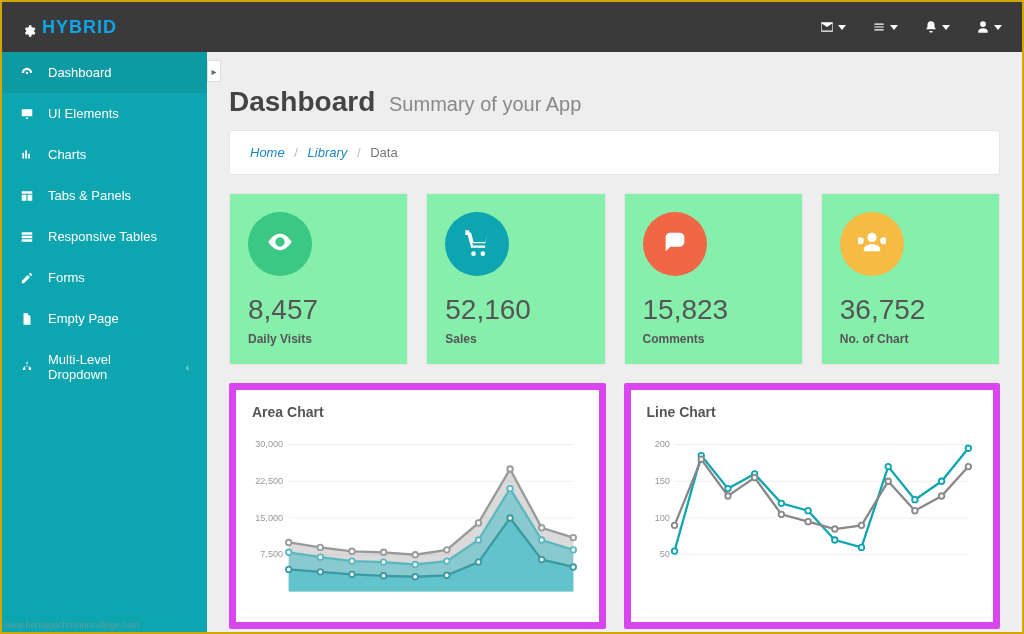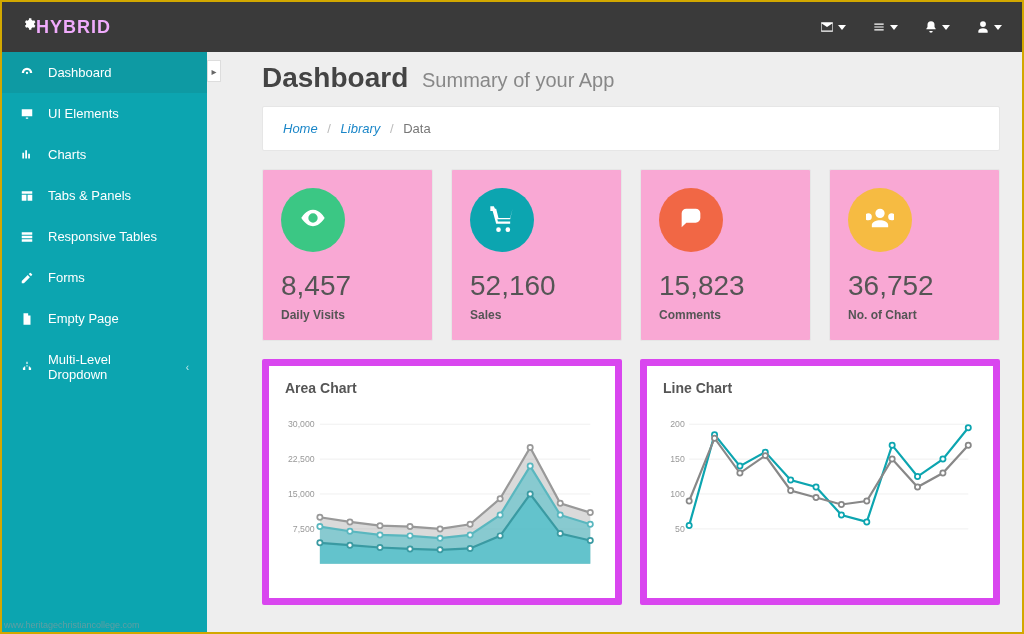--- a/index.html
+++ b/index.html
@@ -1,43 +1,43 @@
 <!DOCTYPE html>
 <html><head>
   <meta charset="utf-8">
   <style>
     * { margin: 0; padding: 0; box-sizing: border-box; font-family: "Helvetica Neue", Arial, sans-serif; }
     body { background: #eeeeee; width: 1024px; height: 634px; overflow: hidden; border: 2px solid #d2a800; }
     
     .topbar { height: 50px; background: #3a3a3a; display: flex; align-items: center; padding: 0 20px; }
-    .brand { display: flex; align-items: flex-start; color: #f0abfc; }
+    .brand { display: flex; align-items: flex-end; gap: 6px; color: #0ea5e9; }
     .brand-text { font-weight: 700; font-size: 18px; letter-spacing: 1px; }
     .top-right { margin-left: auto; display: flex; gap: 26px; align-items: center; color: #fff; }
     .top-item { display: flex; align-items: center; gap: 4px; font-size: 14px; }
     .caret-down { width: 0; height: 0; border-left: 4px solid transparent; border-right: 4px solid transparent; border-top: 5px solid #fff; }
 
     .layout { display: flex; height: calc(100% - 50px); }
     .sidebar { width: 205px; background: #0ca5b0; display: flex; flex-direction: column; position: relative; }
     .sidebar-item { display: flex; align-items: center; gap: 14px; color: #fff; padding: 13px 18px; font-size: 13px; cursor: pointer; }
     .sidebar-item.active { background: #0e9aa3; }
     .sidebar-item .chev { margin-left: auto; font-size: 10px; color: rgba(255,255,255,.8);}
     .side-icon { width: 14px; height: 14px; display: inline-flex; align-items: center; justify-content: center; }
     .side-icon svg { width: 14px; height: 14px; fill: #fff; }
     .expander-tab { position: absolute; top: 8px; right: -14px; width: 14px; height: 22px; background: #fff; border: 1px solid #ddd; display: flex; align-items: center; justify-content: center; font-size: 10px; color: #666; }
 
-    .main { flex: 1; padding: 10px 22px; overflow: hidden; margin-left: 33px; }
+    .main { flex: 1; padding: 34px 22px; overflow: hidden; }
     .page-title { font-size: 28px; color: #444; font-weight: 600; margin-bottom: 12px; }
     .page-subtitle { font-size: 20px; color: #888; font-weight: 400; margin-left: 6px; }
     .breadcrumb-box { background: #fff; padding: 14px 20px; border: 1px solid #e6e6e6; border-radius: 2px; margin-bottom: 18px; font-size: 13px; }
     .breadcrumb-box a { color: #1a86c8; text-decoration: none; font-style: italic; }
     .breadcrumb-box .sep { color: #bbb; padding: 0 6px; }
     .breadcrumb-box .active { color: #777; }
 
     .stat-row { display: flex; gap: 18px; margin-bottom: 18px; }
-    .stat-card { flex: 1; background: #f9a8d4; border: 1px solid #e6e6e6; border-radius: 2px; padding: 18px; }
+    .stat-card { flex: 1; background: #86efac; border: 1px solid #e6e6e6; border-radius: 2px; padding: 18px; }
     .stat-circle { width: 64px; height: 64px; border-radius: 50%; display: flex; align-items: center; justify-content: center; margin-bottom: 18px; }
     .stat-circle svg { width: 28px; height: 28px; fill: #fff; }
     .stat-num { font-size: 28px; color: #555; font-weight: 300; margin-bottom: 6px; }
     .stat-label { font-size: 12px; color: #555; font-weight: 700; }
 
     .chart-row { display: flex; gap: 18px; }
     .chart-card { flex: 1; background: #fff; border: 7px solid #d946ef; border-radius: 2px; padding: 14px 16px; }
     .chart-title { font-size: 14px; font-weight: 700; color: #555; margin-bottom: 8px; }
     .chart-body { height: 180px; position: relative; }
     .chart-body svg { width: 100%; height: 100%; }

